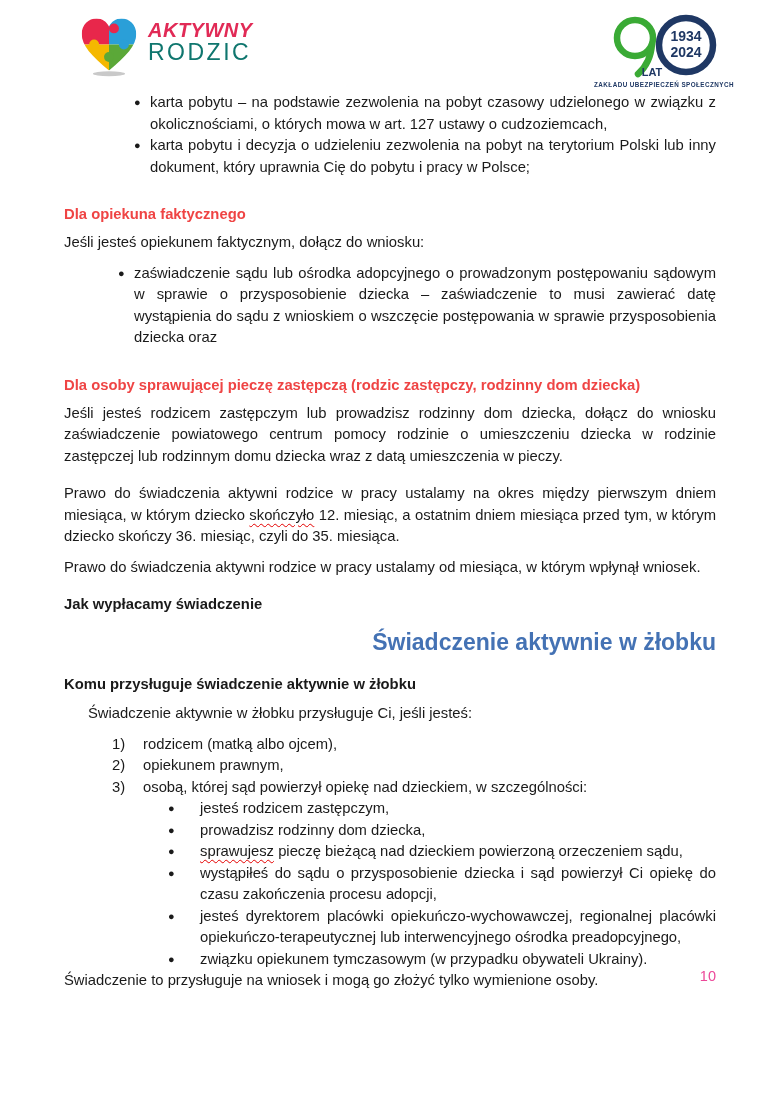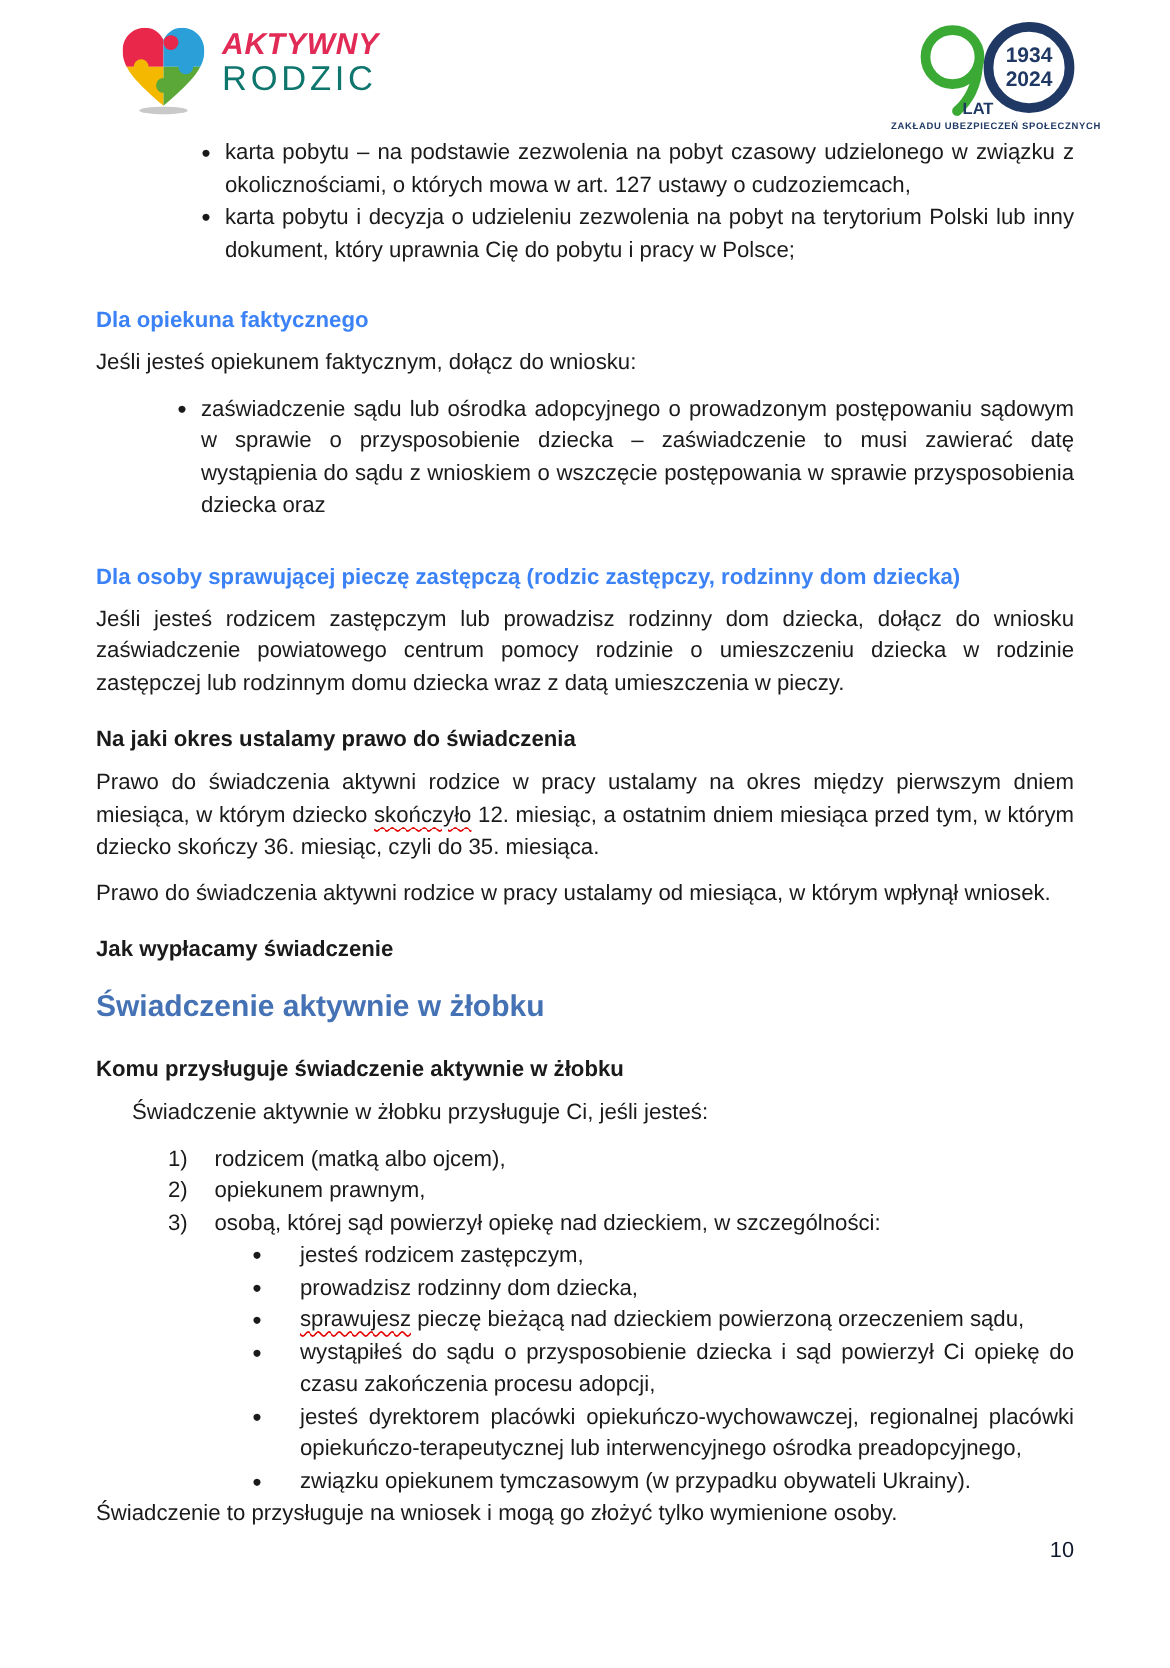--- a/index.html
+++ b/index.html
@@ -24,36 +24,36 @@
   .logo-right svg{display:block;margin:0 auto;}
   .zus-subtitle{font-size:6.3px;font-weight:bold;color:#1F3864;letter-spacing:.45px;margin-top:1px;white-space:nowrap;}
   
   .content{position:absolute;top:92px;left:64px;width:652px;}
   p{margin:0;font-size:14.8px;line-height:21.5px;}
   .just{text-align:justify;}
   .mb-sm{margin-bottom:9px;}
   .mb-md{margin-bottom:16px;}
   .mb-lg{margin-bottom:26px;}
   b{font-weight:normal;}
-  h3.green{font-size:14.8px;line-height:20px;font-weight:bold;color:#3b82f6;margin:0 0 8px 0;}
+  h3.green{font-size:14.8px;line-height:20px;font-weight:bold;color:#ef4444;margin:0 0 8px 0;}
   .indent-54{margin-left:54px;}
   h4.sub{font-size:14.8px;line-height:20px;font-weight:bold;color:#1a1a1a;margin:0 0 9px 0;}
   .indent-112{margin-left:112px;}
-  h1.big-blue{font-size:20px;line-height:28px;font-weight:bold;color:#4472B4;margin:14px 0 18px 0;}
+  h1.big-blue{font-size:23px;line-height:28px;font-weight:bold;color:#4472B4;margin:14px 0 18px 0;text-align:right;}
   .first-indent{text-indent:24px;}
   
   .brow{display:flex;font-size:14.8px;line-height:21.5px;}
   .brow .mark{flex:0 0 auto;text-align:left;}
   .brow .btxt{flex:1 1 auto;text-align:justify;}
   .lvl-top .mark{width:16px;margin-left:70px;font-size:11px;line-height:21.5px;}
   .lvl-one .mark{width:16px;margin-left:54px;font-size:11px;line-height:21.5px;}
   .lvl-num .mark{width:31px;margin-left:48px;font-size:14.8px;}
   .lvl-in .mark{width:32px;margin-left:104px;font-size:11px;line-height:21.5px;}
   .spell{text-decoration:underline;text-decoration-style:wavy;text-decoration-color:#e40000;text-decoration-thickness:1px;text-underline-offset:3px;}
-  .page-number{position:absolute;right:64px;top:1026px;font-size:14.5px;color:#0f172a;}
+  .page-number{position:absolute;right:64px;top:968px;font-size:14.5px;color:#ec4899;}
 </style>
 </head>
 <body>
 
 <div class="page">
 
   <div class="header">
 
     <div class="logo-left">
       <svg width="62" height="62" viewBox="0 0 100 100">
@@ -107,21 +107,20 @@
     <h3 class="green indent-54">Dla opiekuna faktycznego</h3>
     <p class="mb-sm"><b>Jeśli jesteś opiekunem faktycznym,</b><span> dołącz do wniosku:</span></p>
     <div class="brow lvl-one mb-lg">
       <span class="mark">●</span>
       <span class="btxt">zaświadczenie sądu lub ośrodka adopcyjnego o prowadzonym postępowaniu sądowym w sprawie o przysposobienie dziecka – zaświadczenie to musi zawierać datę wystąpienia do sądu z wnioskiem o wszczęcie postępowania w sprawie przysposobienia dziecka oraz</span>
     </div>
 
     <h3 class="green">Dla osoby sprawującej pieczę zastępczą (rodzic zastępczy, rodzinny dom dziecka)</h3>
     <p class="just mb-md">Jeśli jesteś rodzicem zastępczym lub prowadzisz rodzinny dom dziecka, dołącz do wniosku zaświadczenie powiatowego centrum pomocy rodzinie o umieszczeniu dziecka w rodzinie zastępczej lub rodzinnym domu dziecka wraz z datą umieszczenia w pieczy.</p>
 
-    <h4 class="sub indent-112">Na jaki okres ustalamy prawo do świadczenia</h4>
     <p class="just mb-sm"><span>Prawo do świadczenia aktywni rodzice w pracy ustalamy na okres między pierwszym dniem miesiąca, w którym dziecko </span><span class="spell">skończyło</span><span> 12. miesiąc, a ostatnim dniem miesiąca przed tym, w którym dziecko skończy 36. miesiąc, czyli do 35. miesiąca.</span></p>
     <p class="mb-md">Prawo do świadczenia aktywni rodzice w pracy ustalamy od miesiąca, w którym wpłynął wniosek.</p>
 
     <h4 class="sub indent-112">Jak wypłacamy świadczenie</h4>
 
     <h1 class="big-blue">Świadczenie aktywnie w żłobku</h1>
     <h4 class="sub indent-112">Komu przysługuje świadczenie aktywnie w żłobku</h4>
     <p class="first-indent mb-sm">Świadczenie aktywnie w żłobku przysługuje Ci, jeśli jesteś:</p>
 
     <div class="brow lvl-num">

